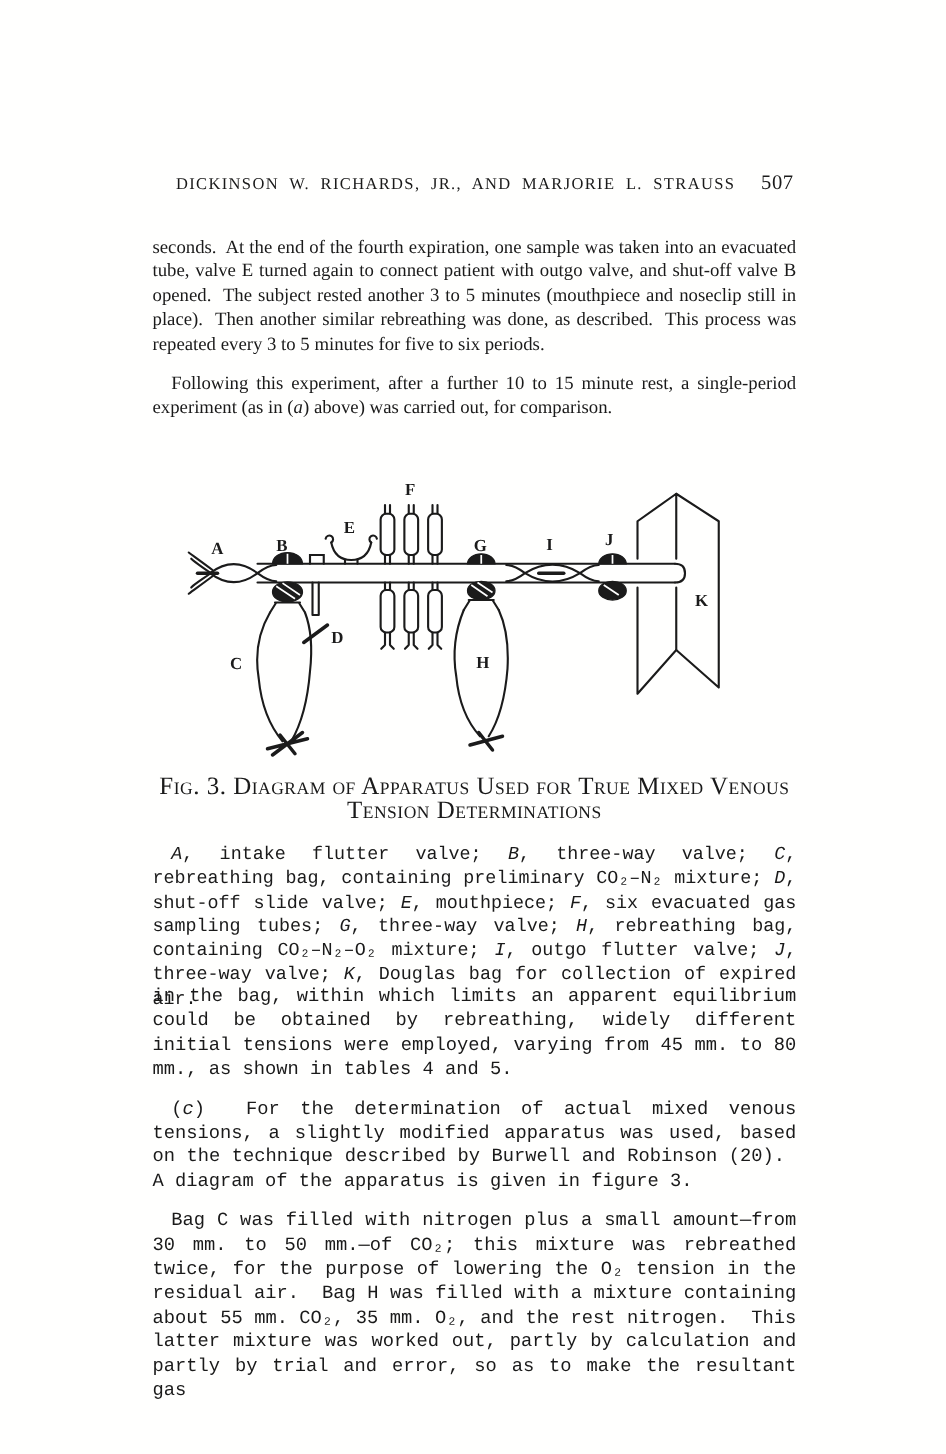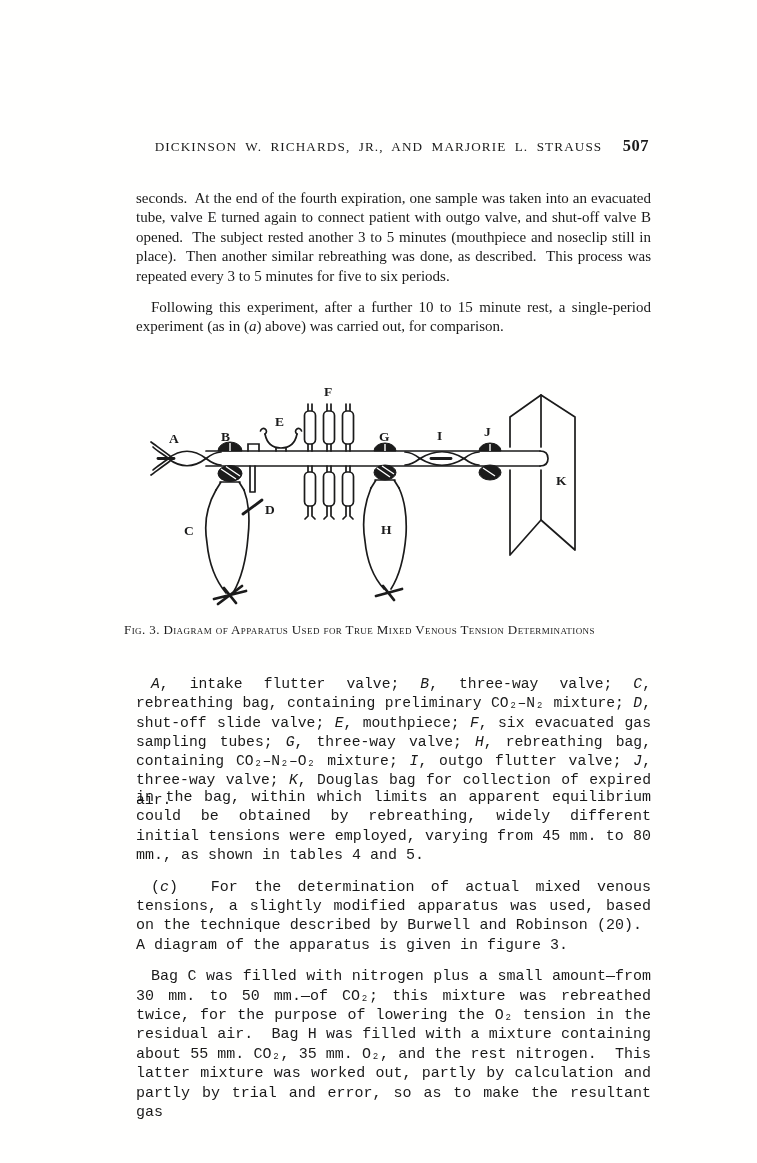--- a/index.html
+++ b/index.html
@@ -4,50 +4,51 @@
 <style>
   html, body { margin:0; padding:0; background:#ffffff; }
   .page {
     position:relative;
     width:757px; height:1163px;
     background:#fffffe;
     font-family:"Liberation Serif","DejaVu Serif",serif;
     color:#1a1a1a;
     overflow:hidden;
   }
-  .col { position:absolute; left:124px; width:539px; }
+  .col { position:absolute; left:110px; width:539px; }
 
   .header-row { top:139px; height:20px; }
   .authors {
     text-align:center;
     font-size:13.2px;
     letter-spacing:1.1px;
     word-spacing:4px;
     padding-right:30px;
     white-space:nowrap;
   }
   .pagenum {
     position:absolute; right:14px; top:-3px;
-    font-size:16.5px; font-weight:700; letter-spacing:0.5px;text-align:center;
+    font-size:16.5px; font-weight:400; letter-spacing:0.5px;text-align:center;
   }
 
   .body-text {
     font-size:15px; line-height:19.4px;
     text-align:justify;
   }
   .body-top { top:177px; }
   .body-bottom { top:776px;font-family:Liberation Mono, monospace; }
   p { margin:12px; }
   p.indent { text-indent:15px; }
 
   .figure-wrap { position:absolute; left:148px; top:383px; width:470px; height:235px; }
   .caption {
     top:620px;
+    text-align:center;
     font-variant:small-caps;
-    font-size:13px;
+    font-size:20px;
     line-height:19px;
     letter-spacing:0.4px;
   }
   .legend {
     top:663px;
     font-size:14.7px; line-height:19.3px;
     text-align:justify;
   }
   .legend p { text-indent:15px;font-family:Liberation Mono, monospace; }
 

